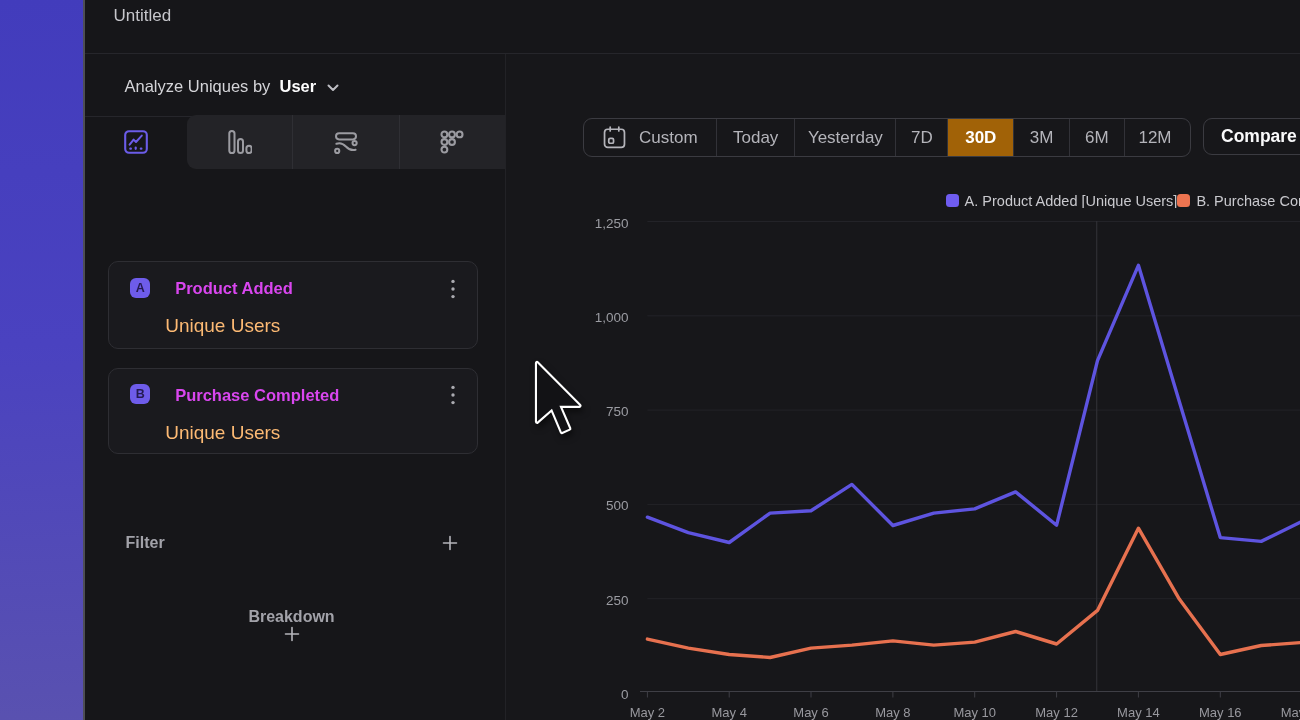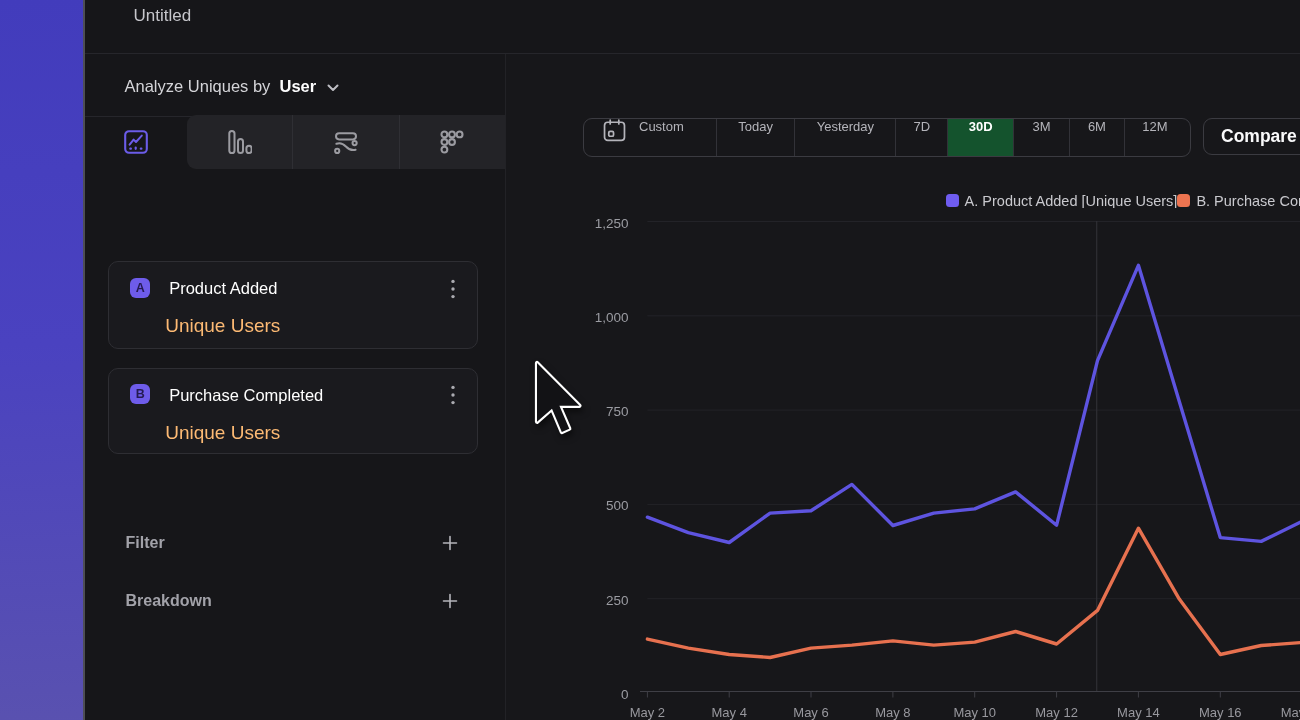--- a/index.html
+++ b/index.html
@@ -5,49 +5,49 @@
   * { margin:0; padding:0; box-sizing:border-box; }
   html,body { width:1300px; height:720px; overflow:hidden; }
   body {
     font-family:"Liberation Sans", sans-serif;
     background: linear-gradient(178deg, #423cbc 0%, #4a42c0 45%, #5b53ae 100%);
     position:relative;
   }
   .wedge { position:absolute; left:82.5px; top:0; width:2px; height:720px; background:#4e4e55; }
   .window { position:absolute; left:84.5px; top:0; width:1215.5px; height:720px; background:#161619; }
   .topbar { position:absolute; left:0; top:0; width:100%; height:54px; border-bottom:1px solid #26262b; }
-  .untitled { position:absolute; left:29px; top:6px; font-size:17px; color:#c6c6cb;margin-left:20px; }
+  .untitled { position:absolute; left:29px; top:6px; font-size:17px; color:#c6c6cb; }
   .panel { position:absolute; left:0; top:54px; width:421px; height:666px; background:#161619; border-right:1px solid #222226; }
   .phead { position:absolute; left:0; top:4px; width:100%; height:59px; border-bottom:1px solid #26262b; }
   .phead .lbl { position:absolute; left:40px; top:19px; font-size:16.5px; color:#d4d4d8; }
   .phead .lbl b { color:#fdfdfe; font-weight:700; }
   .tabs { position:absolute; left:0; top:60px; width:100%; height:56px; }
   .tabblock { position:absolute; left:102.5px; top:1px; width:318px; height:54px; background:#232327; border-radius:9px 0 0 9px; display:flex; }
   .tabblock .seg { flex:1; display:flex; align-items:center; justify-content:center; }
   .tabblock .seg + .seg { border-left:1px solid #2f2f34; }
   .seltab { position:absolute; left:39.5px; top:15.5px; width:24px; height:24px; }
   .metrics-h { position:absolute; left:41px; top:163px; width:332px; display:flex; justify-content:space-between; align-items:center; }
   .metrics-h .t { font-size:16px; font-weight:700; color:#ececef; }
   .card { position:absolute; left:23.7px; width:370px; background:#1a1a1e; border:1px solid #2e2e33; border-radius:10px; }
   .card1 { top:207px; height:88px; }
   .card2 { top:313.5px; height:86px; }
   .badge { position:absolute; left:21px; top:15.5px; width:20px; height:20px; background:#6e5cea; border-radius:6px; color:#241a52; font-size:12.5px; font-weight:700; display:flex; align-items:center; justify-content:center; }
-  .ctitle { position:absolute; left:60px; top:17px; font-size:16.5px; font-weight:400; color:#ffffff; }
+  .ctitle { position:absolute; left:66px; top:17px; font-size:16.5px; font-weight:700; color:#d946ef; }
   .csub { position:absolute; left:56px; top:53px; font-size:19px; color:#fdba74; }
   .kebab { position:absolute; right:21px; top:16.5px; width:6px; height:20px; }
   .row-h { position:absolute; left:41px; width:332px; display:flex; justify-content:space-between; align-items:center; }
   .row-h .t { font-size:16px; font-weight:700; color:#a2a2a9; }
   .filter-h { top:448px;margin-top:32px; }
-  .break-h { top:538px; }
+  .break-h { top:554px;flex-direction:column; }
   .main { position:absolute; left:421.5px; top:54px; width:794px; height:666px; background:#17171a; }
 
   .btngroup { position:absolute; left:77px; top:64px; width:608px; height:39px; border:1px solid #3b3b41; border-radius:9px; display:flex; overflow:hidden; }
-  .btn { display:flex; justify-content:center; font-size:13px; color:#b4b4ba; }
+  .btn { display:flex; align-items:center; justify-content:center; font-size:17px; color:#b4b4ba; }
   .btn + .btn { border-left:1px solid #323238; }
-  .btn.sel { background:#14532d; color:#ffffff; font-weight:700; }
+  .btn.sel { background:#a16207; color:#ffffff; font-weight:700; }
   .compare { position:absolute; left:697px; top:64px; width:120px; height:37px; border:1px solid #3b3b41; border-radius:9px; display:flex; align-items:center; padding-left:17px; font-size:17.5px; font-weight:700; color:#fafafb; }
   .legend { position:absolute; left:439.6px; top:139px; width:354px; height:15px; display:flex; align-items:center; font-size:14.5px; color:#c9c9ce; white-space:nowrap; overflow:hidden;}
   .sw { width:13px; height:13px; border-radius:3.5px; margin-right:6px; flex:none; }
   .cursor { position:absolute; left:532px; top:358px; width:56px; height:82px; filter:drop-shadow(2px 4px 3px rgba(0,0,0,0.5)); }
 </style>
 </head>
 <body>
 <div class="wedge"></div>
 <div class="window">
   <div class="topbar">

